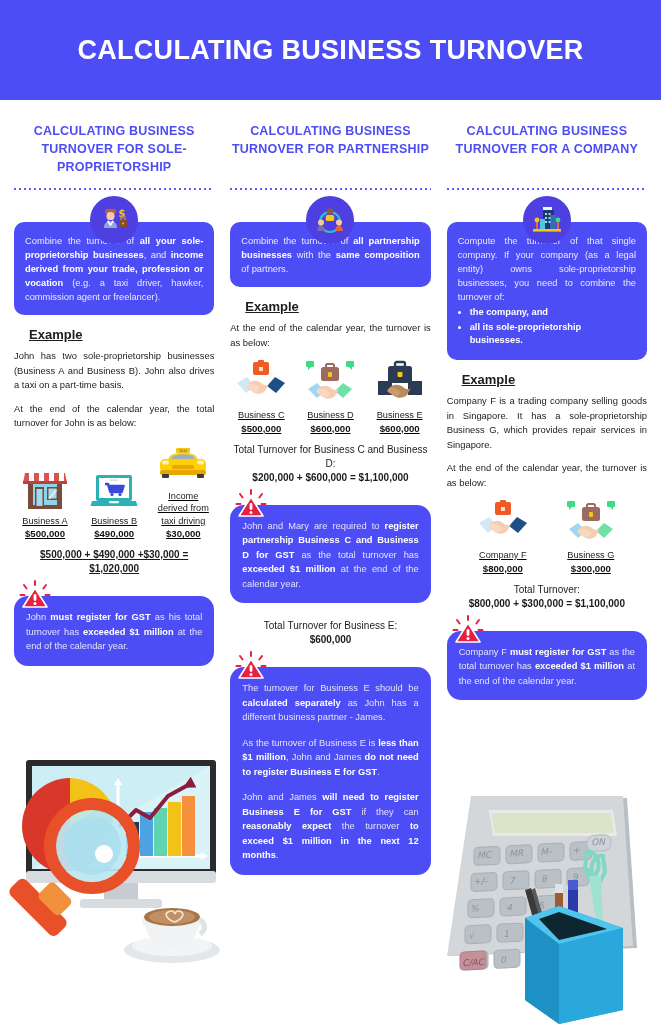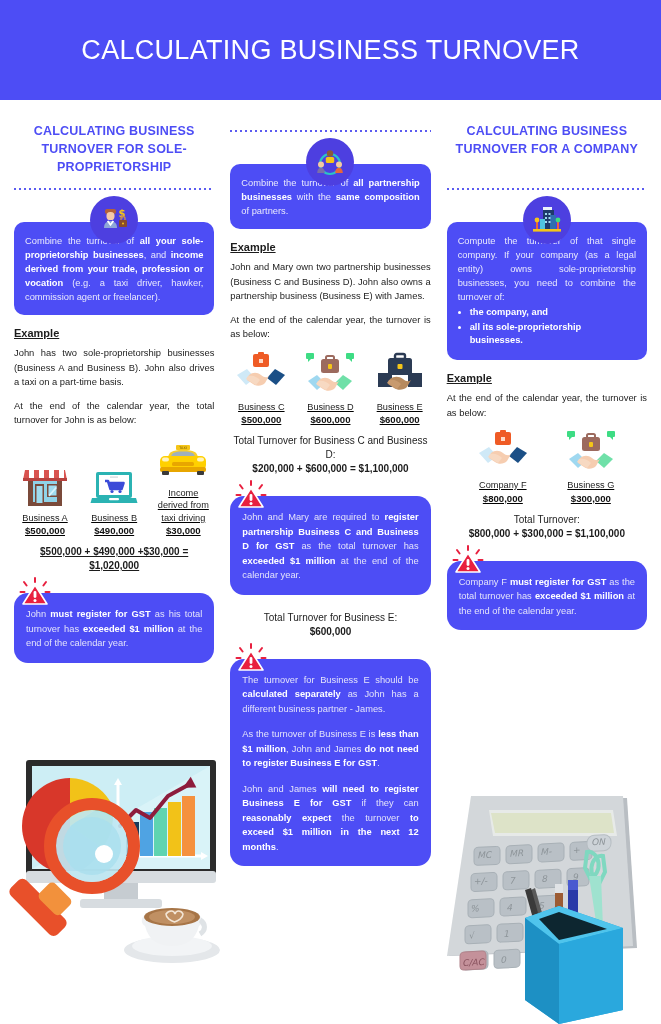--- a/index.html
+++ b/index.html
@@ -13,21 +13,21 @@
 
   
   .header {
     width: 661px; height: 100px;
     background: #4d4df5;
     display: flex; align-items: center; justify-content: center;
   }
   .header-title {
     color: #ffffff;
     font-size: 27px;
-    font-weight: normal;
+    font-weight: bold;
     letter-spacing: 0.3px;
     text-align: center;
     font-family: "Liberation Sans", sans-serif;
   }
 
   
   .columns {
     display: flex;
     padding: 22px 14px 0 14px;
     gap: 16px;
@@ -66,22 +66,22 @@
     line-height: 14px;
     text-align: justify;
     position: relative; z-index: 2;
   }
   .callout b { color:#ffffff; font-weight:bold; }
   .callout ul { margin: 2px 0 0 12px; }
   .callout li { margin-bottom: 2px; font-weight: bold; color:#fff; line-height:13px; text-align:left;}
 
   
   .example-h {
-    font-size: 11px; font-weight: bold; color:#1c1c1c;
-    text-decoration: underline; margin: 12px 0 7px 0;
+    font-size: 13px; font-weight: bold; color:#1c1c1c;
+    text-decoration: underline; margin: 12px 0 7px 15px;
   }
   .para {
     font-size: 9.4px; line-height: 14.5px; color:#1c1c1c;
     text-align: justify; margin-bottom: 9px;
   }
 
   
   .biz-row { display:flex; justify-content:space-between; align-items:flex-end; margin: 4px 0 2px 0; }
   .biz-row.two { justify-content:center; gap: 26px; }
   .biz { width: 62px; text-align:center;text-decoration:underline; }
@@ -234,20 +234,21 @@
             <circle cx="17" cy="24.6" r="1.5" fill="#ffffff"></circle>
           </svg>
         </div>
         <div class="alert-box">
           <span>John <b>must register for GST</b> as his total turnover has <b>exceeded $1 million</b> at the end of the calendar year.</span>
         </div>
       </div>
     </div>
 
     <div class="col">
+      <div class="col-title">CALCULATING BUSINESS TURNOVER FOR PARTNERSHIP</div>
       <div class="dotted"></div>
 
       <div class="icon-wrap">
         <div class="icon-circle">
           <svg width="34" height="34" viewBox="0 0 34 34">
             <circle cx="17" cy="19" r="10" fill="none" stroke="#2bc4c4" stroke-width="2.2"></circle>
             <circle cx="17" cy="8.5" r="3.2" fill="#8a5a3a"></circle>
             <rect x="12.8" y="12" width="8.4" height="6" rx="1.6" fill="#f5c518"></rect>
             <circle cx="8" cy="19.5" r="3" fill="#f3c9a0"></circle>
             <path d="M4.2 28c0-3.4 1.7-5.2 3.8-5.2s3.8 1.8 3.8 5.2z" fill="#7b6ea8"></path>
@@ -255,21 +256,20 @@
             <path d="M22.2 28c0-3.4 1.7-5.2 3.8-5.2s3.8 1.8 3.8 5.2z" fill="#e8663a"></path>
           </svg>
         </div>
       </div>
 
       <div class="callout">
         <span>Combine the turnover of <b>all partnership businesses</b> with the <b>same composition</b> of partners.</span>
       </div>
 
       <div class="example-h">Example</div>
-      <div class="para">John and Mary own two partnership businesses (Business C and Business D). John also owns a partnership business (Business E) with James.</div>
       <div class="para">At the end of the calendar year, the turnover is as below:</div>
 
       <div class="biz-row">
         <div class="biz">
           <div class="biz-art">
             <svg width="52" height="46" viewBox="0 0 52 46">
               <rect x="18" y="3" width="16" height="13" rx="2" fill="#ef5b25"></rect>
               <rect x="23" y="1" width="6" height="3" rx="1" fill="#ef5b25"></rect>
               <rect x="24" y="8" width="4" height="4" fill="#ffd9c6"></rect>
               <path d="M2 24l10-6 8 9-9 7z" fill="#cfe9f7"></path>
@@ -402,20 +402,21 @@
 
       <div class="callout">
         <span>Compute the turnover of that single company. If your company (as a legal entity) owns sole-proprietorship businesses, you need to combine the turnover of:</span>
         <ul>
           <li>the company, and</li>
           <li>all its sole-proprietorship businesses.</li>
         </ul>
       </div>
 
       <div class="example-h">Example</div>
+      <div class="para">Company F is a trading company selling goods in Singapore. It has a sole-proprietorship Business G, which provides repair services in Singapore.</div>
       <div class="para">At the end of the calendar year, the turnover is as below:</div>
 
       <div class="biz-row two">
         <div class="biz">
           <div class="biz-art">
             <svg width="52" height="46" viewBox="0 0 52 46">
               <rect x="18" y="3" width="16" height="13" rx="2" fill="#ef5b25"></rect>
               <rect x="23" y="1" width="6" height="3" rx="1" fill="#ef5b25"></rect>
               <rect x="24" y="8" width="4" height="4" fill="#ffd9c6"></rect>
               <path d="M2 24l10-6 8 9-9 7z" fill="#cfe9f7"></path>

